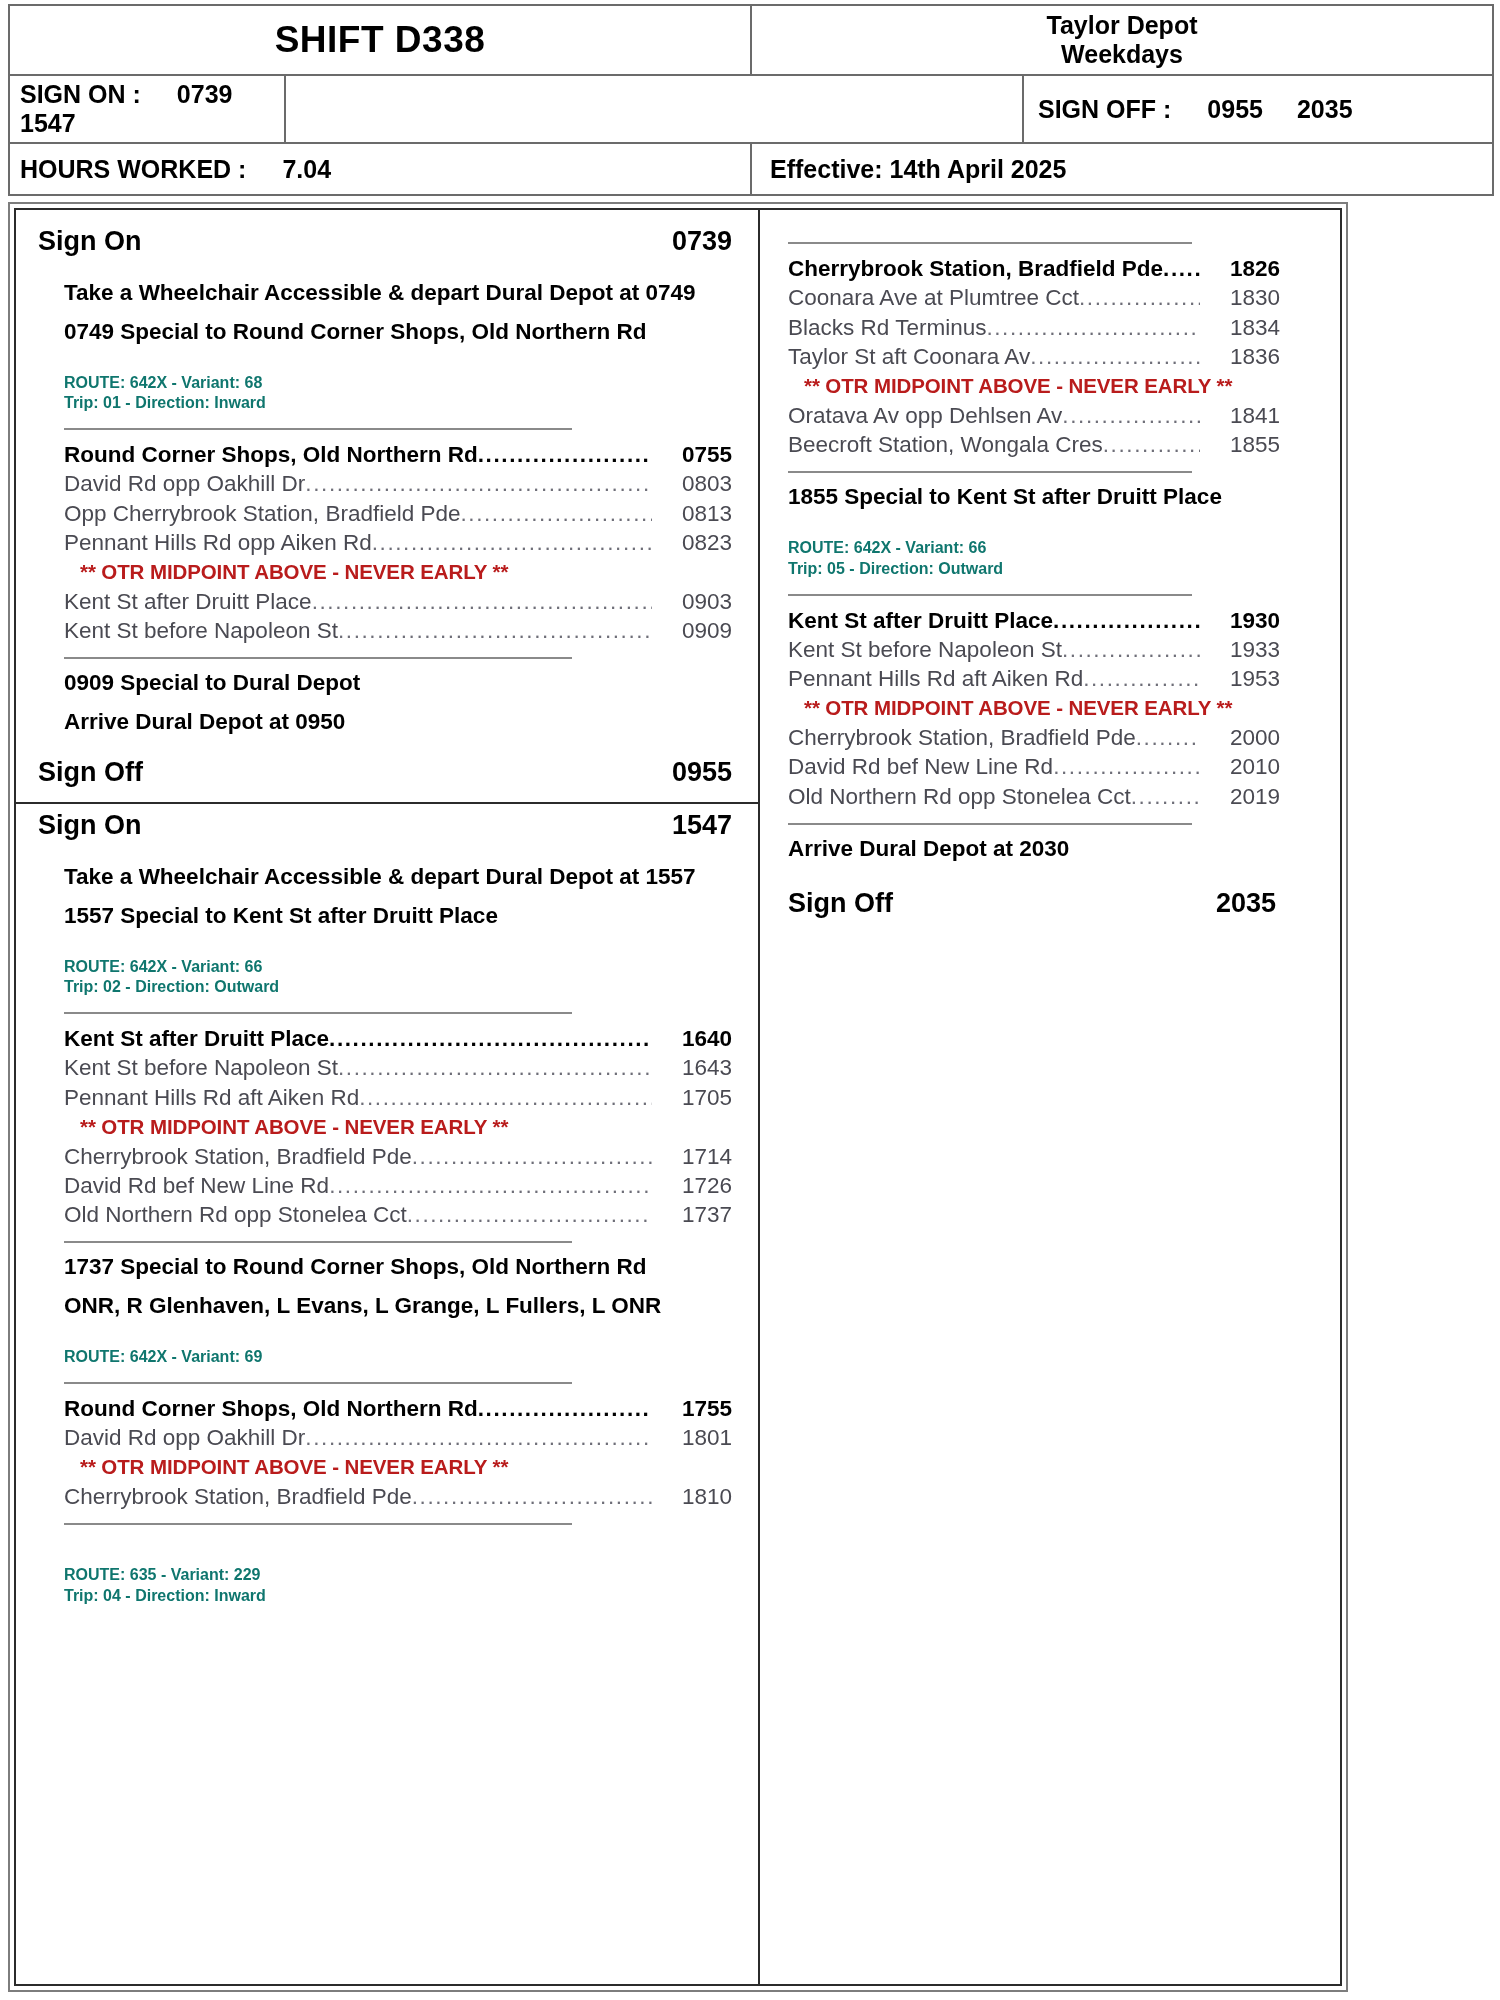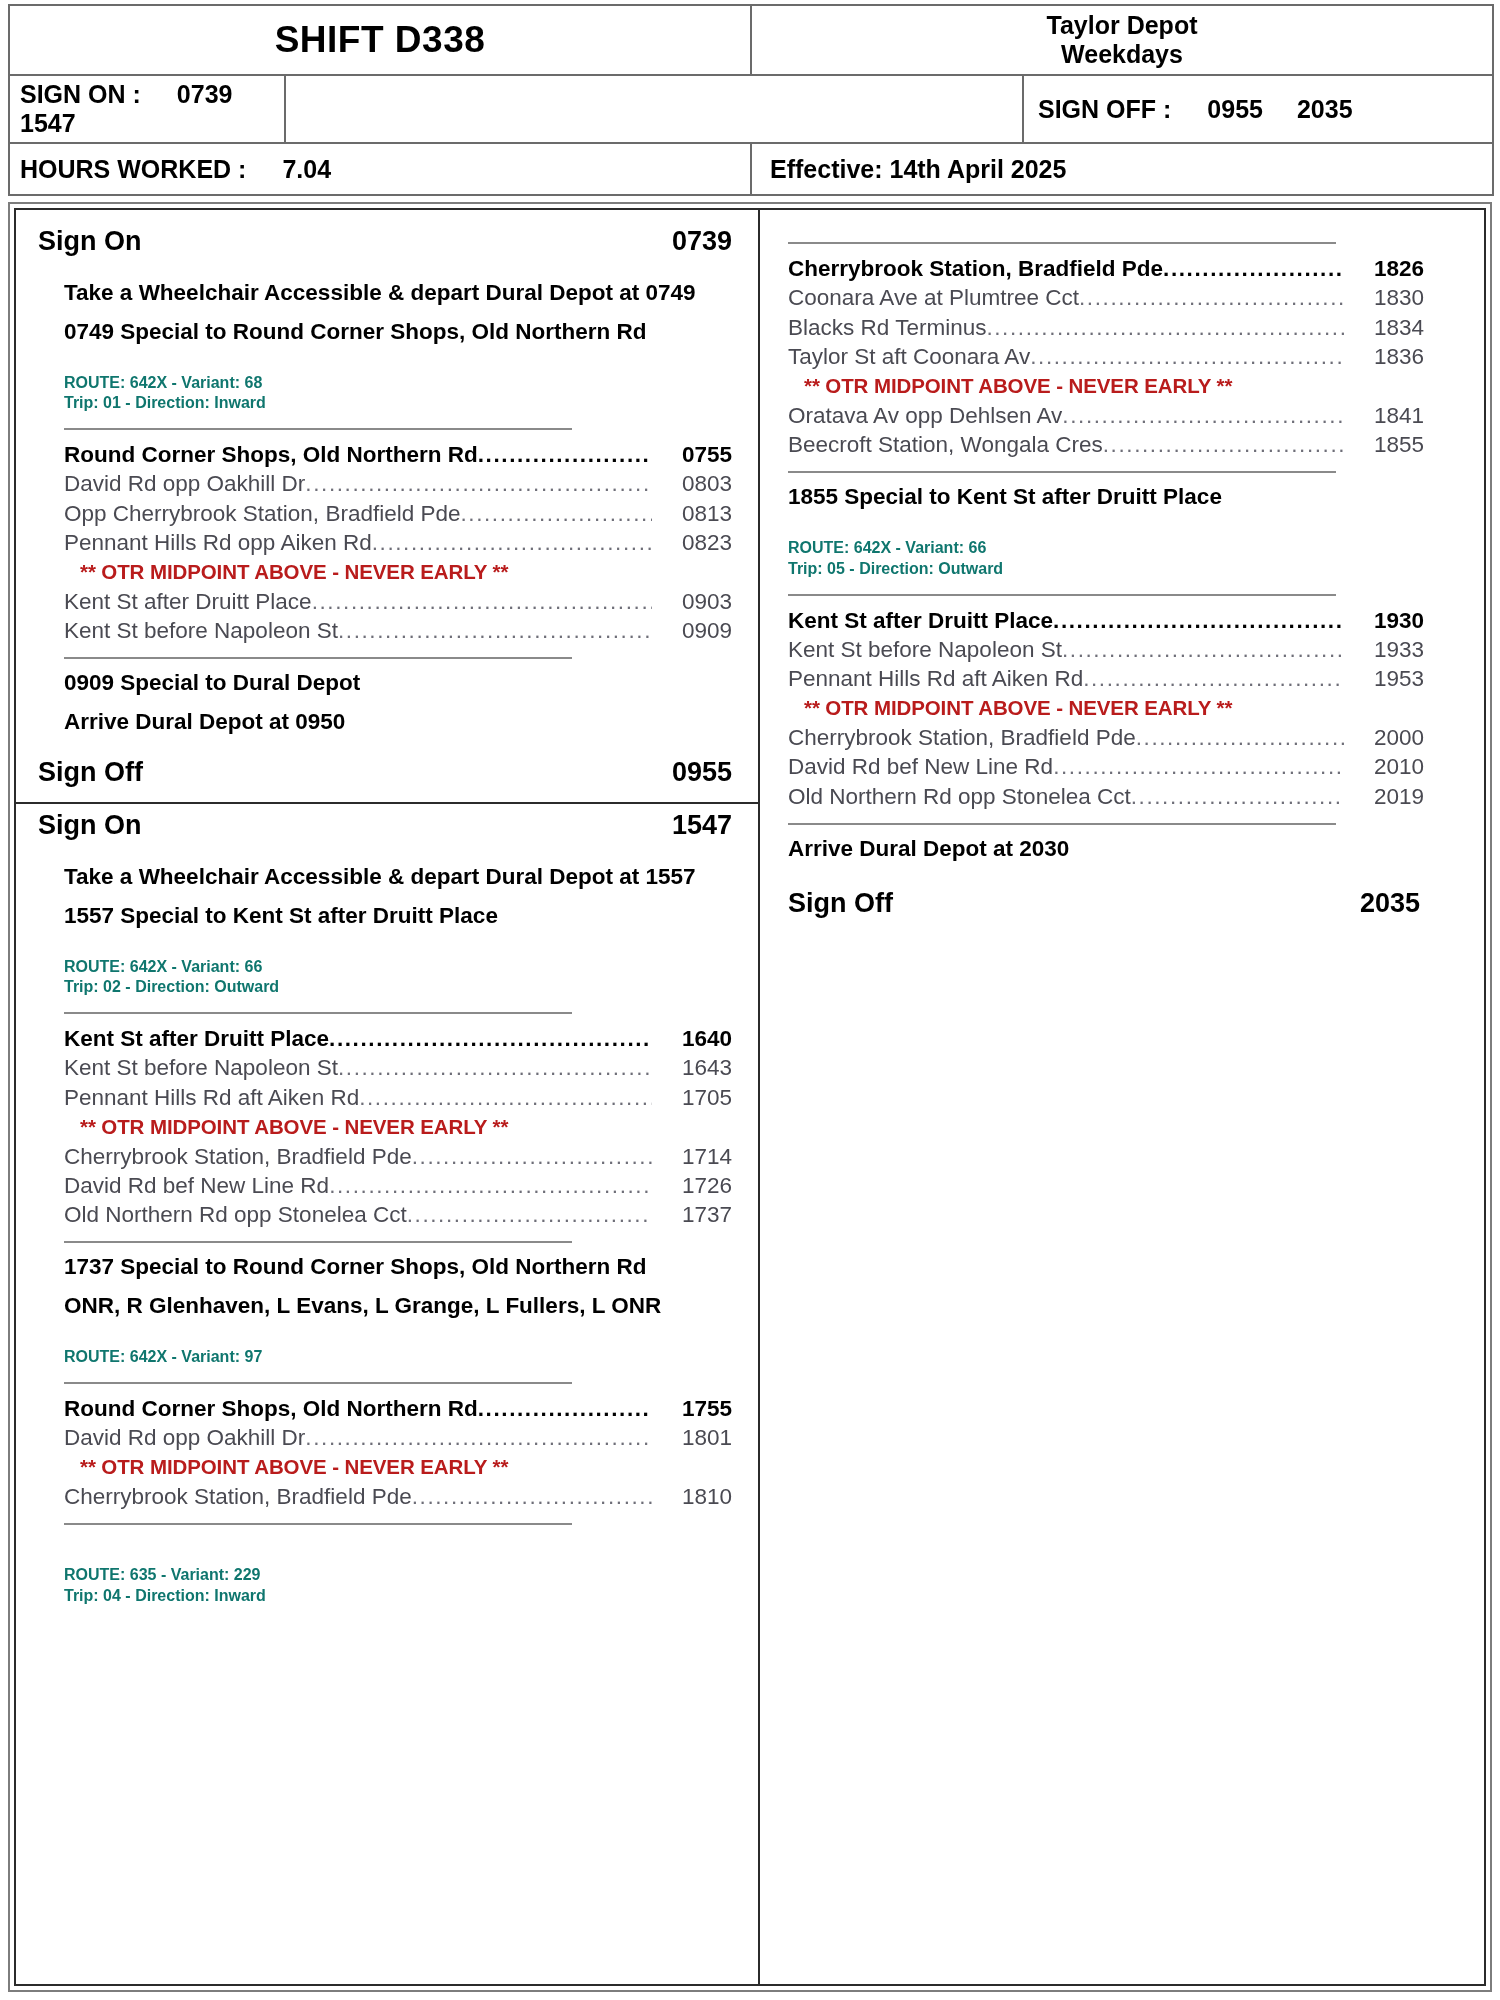--- a/index.html
+++ b/index.html
@@ -88,21 +88,21 @@
     font-size: 25px;
     font-weight: bold;
     color: #000;
   }
 
   
   .body-outer {
     position: absolute;
     left: 8px;
     top: 202px;
-    width: 1484px;
+    width: 1340px;
     height: 1790px;
     border: 2px solid #7d7d7d;
     box-sizing: border-box;
   }
   .body-inner {
     position: absolute;
     left: 4px;
     top: 4px;
     right: 4px;
     bottom: 4px;
@@ -394,21 +394,21 @@
               <span class="dots">.......................................................................................</span>
               <span class="tm">1737</span>
             </div>
           </div>
         <div class="hr-stop below"></div>
 
         <div class="note tight">1737 Special to Round Corner Shops, Old Northern Rd</div>
         <div class="note tight">ONR, R Glenhaven, L Evans, L Grange, L Fullers, L ONR</div>
 
         <div class="routeblk">
-          <div>ROUTE: 642X - Variant: 97</div>
+          <div>ROUTE: 642X - Variant: 69</div>
         </div>
 
         <div class="hr-stop"></div>
         <div class="stops" id="d2t3">
             <div class="stop first">
               <span class="nm">Round Corner Shops, Old Northern Rd</span>
               <span class="dots">.......................................................................................</span>
               <span class="tm">1755</span>
             </div>
             <div class="stop">

